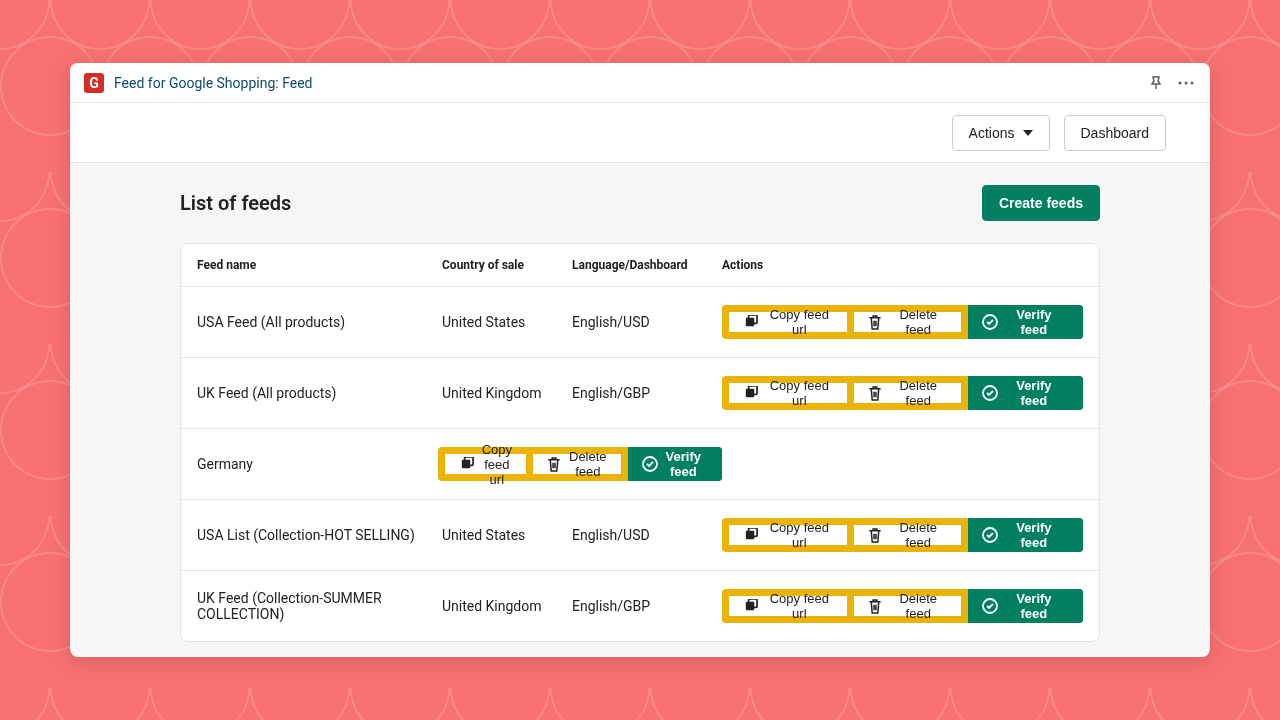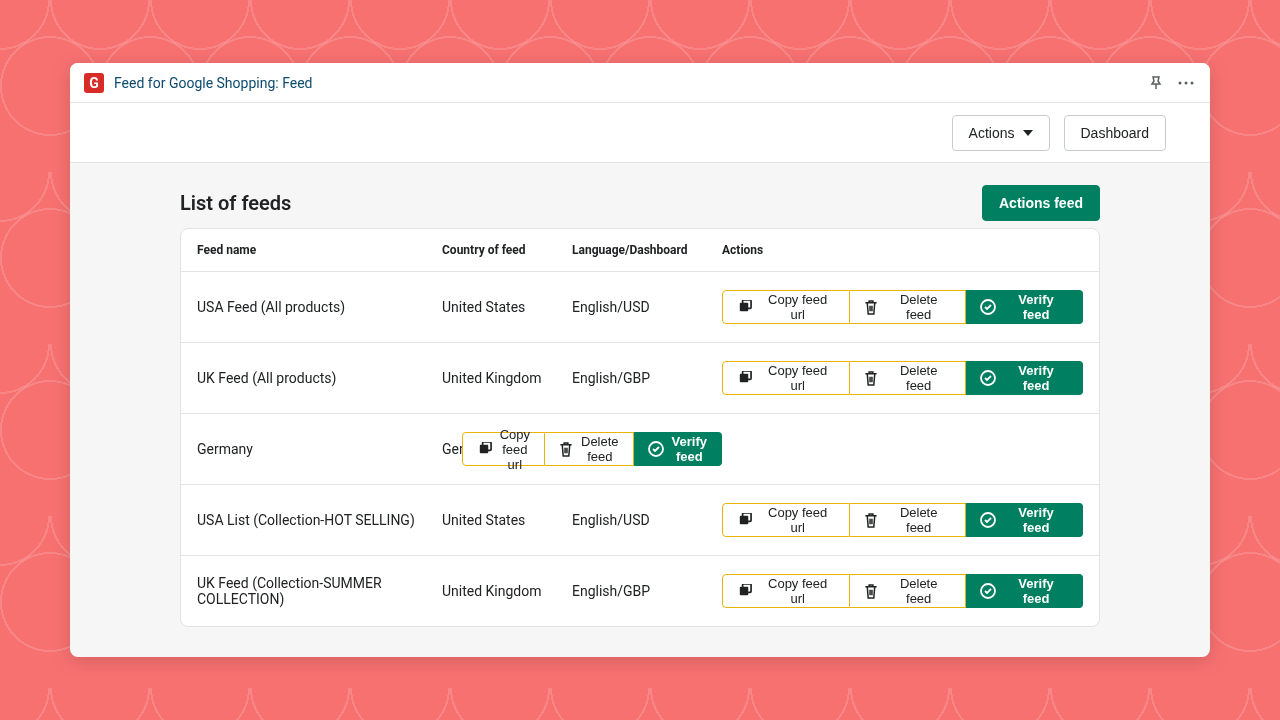--- a/index.html
+++ b/index.html
@@ -96,21 +96,21 @@
     border-color: #008060;
     font-weight: 600;
   }
   .content {
     padding: 22px 110px 0 110px;
   }
   .page-header {
     display: flex;
     align-items: center;
     justify-content: space-between;
-    margin-bottom: 7px;
+    margin-bottom: 22px;
   }
   .page-title {
     font-size: 20px;
     font-weight: 600;
     color: #202223;
   }
   .feeds-table {
     background: #fff;
     border-radius: 8px;
     border: 1px solid #e3e3e3;
@@ -136,21 +136,21 @@
     font-size: 14px;
     color: #202223;
   }
   .feed-name { padding-right: 0; }
   .actions-cell {
     display: flex;
     gap: 0;
     justify-content: flex-end;
   }
   .action-btn {
-    border: 1px solid #eab308;
+    border: 7px solid #eab308;
     background: #fff;
     padding: 0 14px;
     height: 34px;
     font-size: 13px;
     color: #202223;
     cursor: pointer;
     display: inline-flex;
     align-items: center;
     gap: 8px;
     font-weight: 500;
@@ -202,28 +202,28 @@
     </button>
     <button class="btn">
       <span>Dashboard</span>
     </button>
   </div>
 
   <div class="content">
     <div class="page-header">
       <h1 class="page-title">List of feeds</h1>
       <button class="btn green">
-        <span>Actions feed</span>
+        <span>Create feeds</span>
       </button>
     </div>
 
     <div class="feeds-table">
       <div class="feed-row header">
         <div>Feed name</div>
-        <div>Country of feed</div>
+        <div>Country of sale</div>
         <div>Language/Dashboard</div>
         <div>Actions</div>
       </div>
       <div id="rows">
           <div class="feed-row">
             <div class="feed-name">USA Feed (All products)</div>
             <div>United States</div>
             <div>English/USD</div>
             <div class="actions-cell">
               <button class="action-btn">

